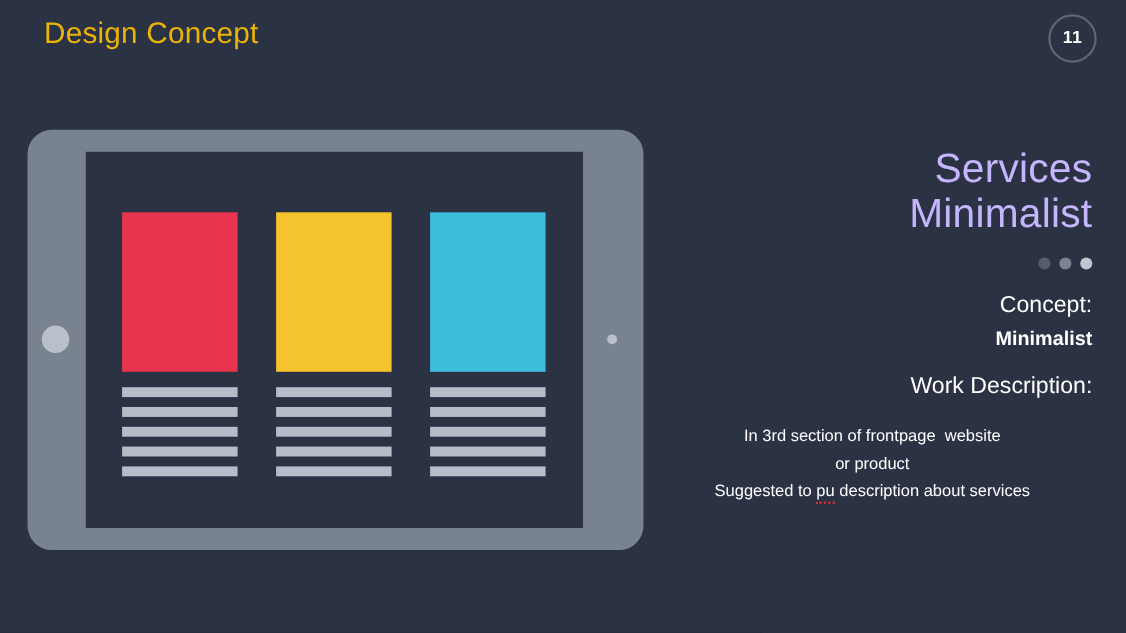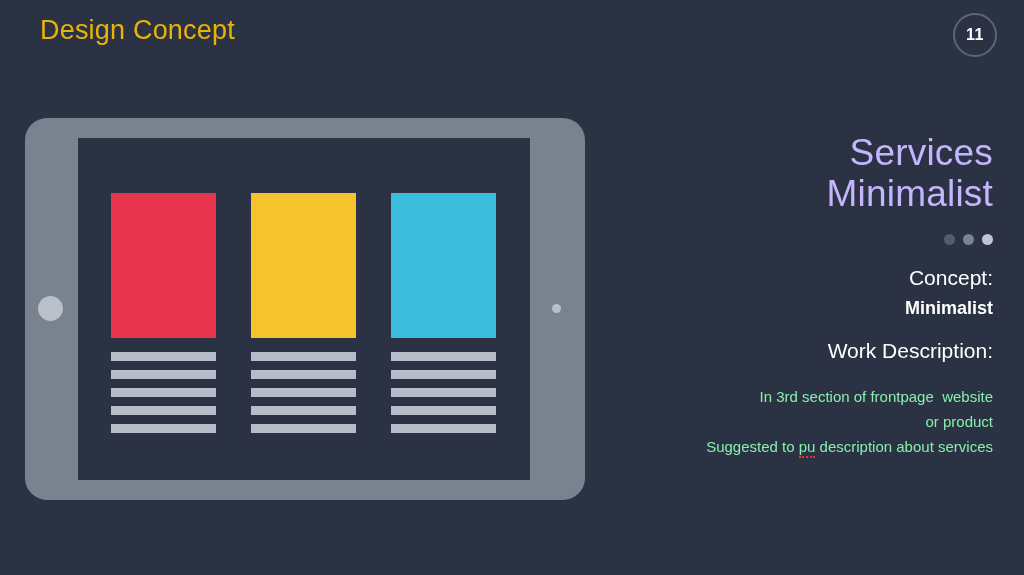--- a/index.html
+++ b/index.html
@@ -159,23 +159,24 @@
     font-weight: 700;
     color: #ffffff;
     line-height: 19px;
   }
   .body-block {
     margin-top: 20px;
   }
   .body-line {
     font-size: 15px;
     font-weight: 400;
-    color: #86efac;
+    color: #ffffff;
     line-height: 25px;
     white-space: pre;
+    text-align: center;
   }
   .misspelled {
     border-bottom: 2px dotted #e03030;
     padding-bottom: 1px;
   }
 </style>
 </head>
 <body style="background: rgb(42, 50, 67);">
 
 <div id="slide">

